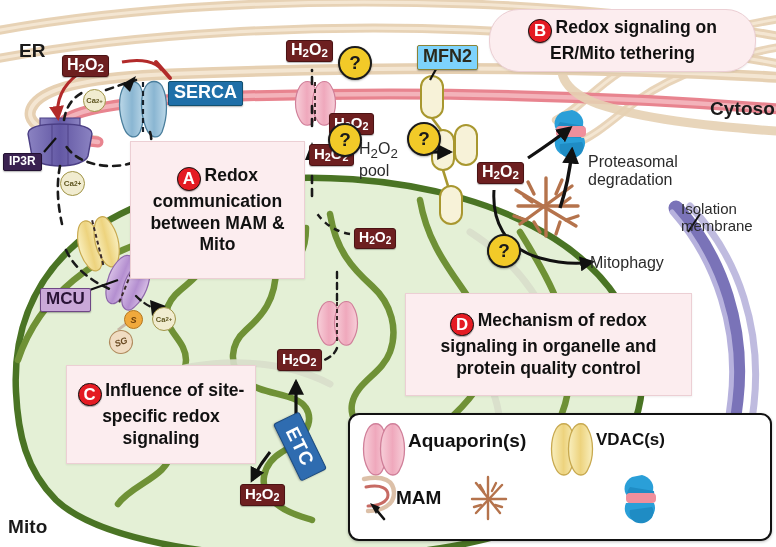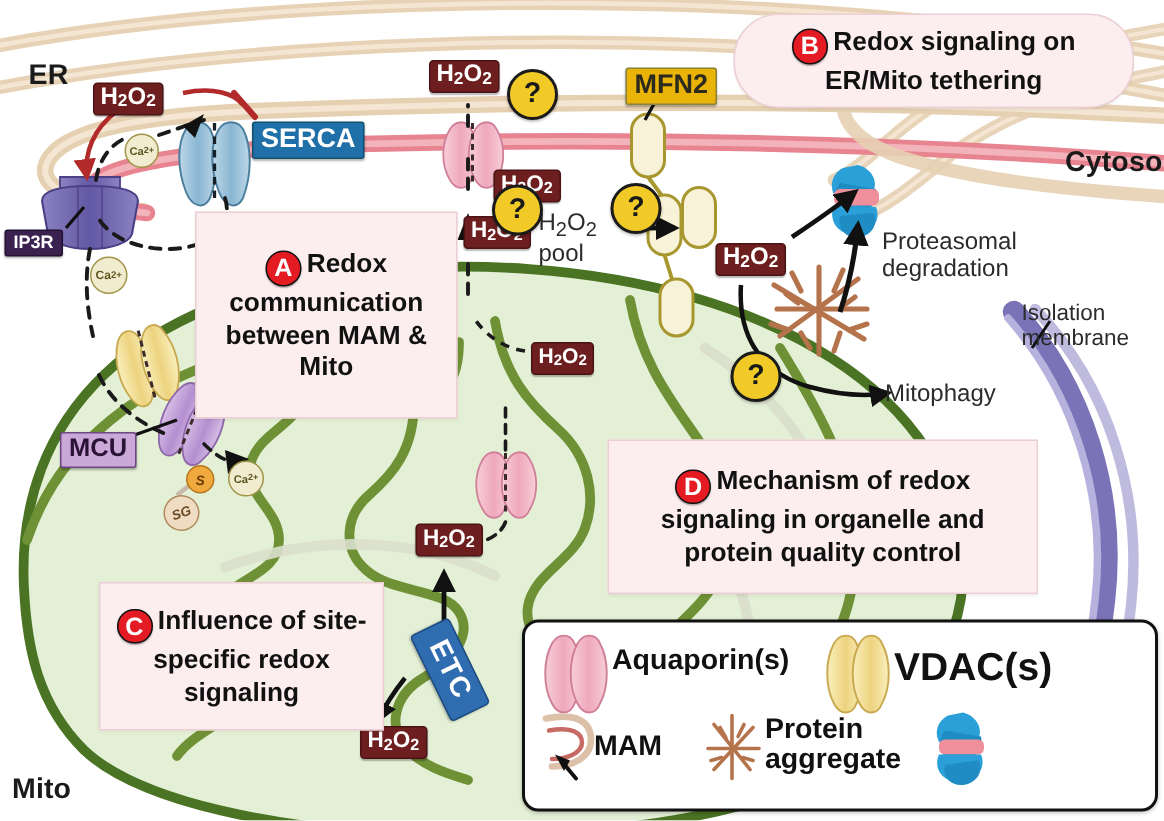--- a/index.html
+++ b/index.html
@@ -27,21 +27,21 @@
   .h2o2 sub{font-size:.72em;vertical-align:-.16em;font-weight:bold;}
 
   .tagbox{
     position:absolute;font-weight:bold;border-radius:2px;
     padding:1px 5px 2px 5px;line-height:1.1;
     box-shadow:0 1px 1.5px rgba(0,0,0,.3);
   }
   .tag-serca{background:#1f6fa8;color:#fff;border:1px solid #12506f;}
   .tag-ip3r{background:#3a2150;color:#fff;border:1px solid #241233;}
   .tag-mcu{background:#caa8d8;color:#2a1336;border:1px solid #6e4785;}
-  .tag-mfn2{background:#eab308;color:#2b2a1c;border:1.5px solid #8a8336;}
+  .tag-mfn2{background:#7dd3fc;color:#2b2a1c;border:1.5px solid #8a8336;}
 
   .etc{
     position:absolute;background:#2f6cb0;color:#fff;font-weight:bold;
     border:1px solid #1c4b80;border-radius:3px;
     transform:rotate(64deg);transform-origin:50% 50%;
     box-shadow:0 1px 2px rgba(0,0,0,.3);
     display:flex;align-items:center;justify-content:center;
     letter-spacing:1px;
   }
 
@@ -371,21 +371,21 @@
   <div class="plain-note" style="left:681px;top:201px;width:95px;font-size:15px;">Isolation<br>membrane</div>
 
   <div class="panel" style="left:130px;top:141px;width:173px;height:136px;font-size:17.5px;line-height:1.22;align-items:center;">
     <span class="ptxt"><span class="bullet">A</span><span>Redox communication between MAM &amp; Mito</span></span>
   </div>
 
   <div class="panel" style="left:489px;top:9px;width:265px;height:61px;font-size:17.5px;line-height:1.22;border-radius:30px;">
     <span class="ptxt"><span class="bullet">B</span><span>Redox signaling on ER/Mito tethering</span></span>
   </div>
 
-  <div class="panel" style="left:66px;top:365px;width:188px;height:97px;font-size:17.5px;line-height:1.22;margin-top:23px;">
+  <div class="panel" style="left:66px;top:365px;width:188px;height:97px;font-size:17.5px;line-height:1.22;">
     <span class="ptxt"><span class="bullet">C</span><span>Influence of site-specific redox signaling</span></span>
   </div>
 
   <div class="panel" style="left:405px;top:293px;width:285px;height:101px;font-size:17.5px;line-height:1.22;">
     <span class="ptxt"><span class="bullet">D</span><span>Mechanism of redox signaling in organelle and protein quality control</span></span>
   </div>
 
   <div id="legend" style="left:348px;top:413px;width:420px;height:124px;">
 
     <svg viewBox="0 0 420 124" width="420" height="124" style="position:absolute;left:0;top:0;">
@@ -424,18 +424,17 @@
         <path d="M282,62 C 274,66 272,76 278,82 C 284,88 298,86 302,78
                  C 306,70 300,62 292,60 Z" fill="#2a9fd8"></path>
         <path d="M280,72 C 274,80 276,90 286,92 C 298,94 306,86 304,76" fill="#1f8cc4"></path>
         <rect x="276" y="78" width="30" height="10" rx="4" fill="#f08f9c"></rect>
         <path d="M276,88 C 272,97 278,106 288,106 C 300,106 308,98 304,88 Z" fill="#2a9fd8"></path>
         <path d="M280,95 C 278,103 284,110 294,108 C 302,106 306,98 302,92" fill="#1f8cc4"></path>
       </g>
     </svg>
 
     <div class="leg-item" style="left:58px;top:16px;font-size:19px;">Aquaporin(s)</div>
-    <div class="leg-item" style="left:246px;top:16px;font-size:26px;">VDAC(s)</div>
+    <div class="leg-item" style="left:246px;top:16px;font-size:17px;">VDAC(s)</div>
     <div class="leg-item" style="left:46px;top:73px;font-size:19px;">MAM</div>
-    <div class="leg-item" style="left:160px;top:62px;font-size:19px;width:96px;">Protein<br>aggregate</div>
   </div>
 
 </div>
 
 </body></html>

